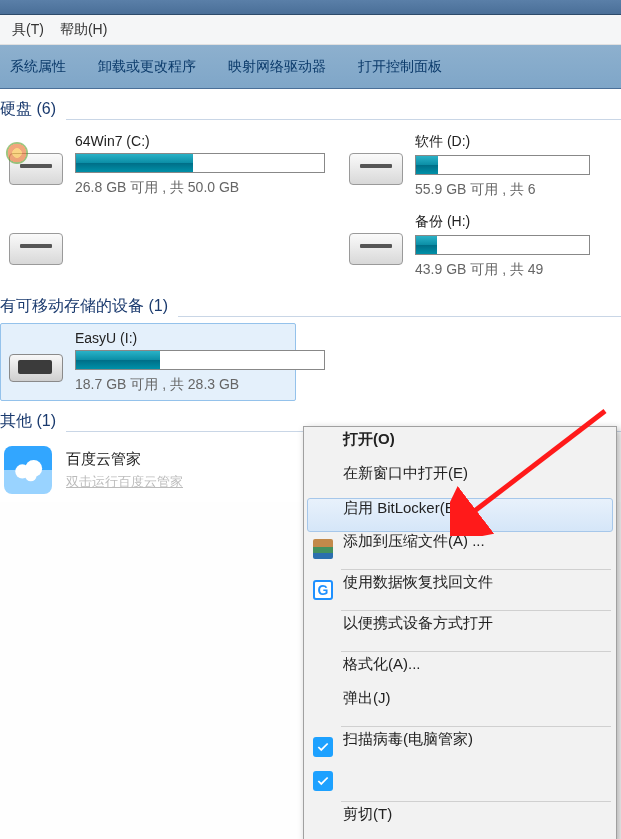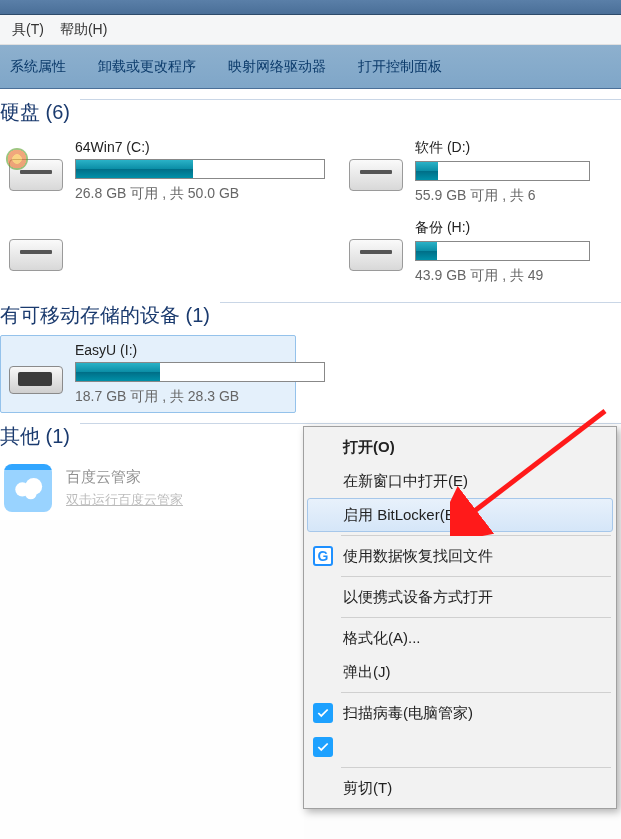--- a/index.html
+++ b/index.html
@@ -8,21 +8,21 @@
     .titlebar { height: 15px; background: linear-gradient(to bottom, #5a7fa8, #4a6f98); border-bottom: 1px solid #2d4a6a; }
 
     .menubar { height: 30px; background: #f5f6f7; display: flex; align-items: center; padding: 0 4px; border-bottom: 1px solid #e0e0e0; font-size: 14px; color: #333; text-align: right; }
     .menubar .menu-item { padding: 4px 8px; cursor: default; }
 
     .toolbar { height: 44px; background: linear-gradient(to bottom, #8DB0CE, #7FA6C8); display: flex; align-items: center; padding: 0 10px; border-bottom: 1px solid #4a6f98; }
     .toolbar .tool-link { color: #0b3a6a; font-size: 14px; margin-right: 32px; cursor: pointer; }
 
     .content { padding: 0; background: #fff; }
 
-    .section-header { padding: 10px 0 6px 0; font-size: 20px; color: #1a3a6e; display: flex; align-items: flex-start; }
+    .section-header { padding: 10px 0 6px 0; font-size: 16px; color: #1a3a6e; display: flex; align-items: flex-end; }
     .section-header .divider-line { flex: 1; height: 1px; background: #c9d6e6; margin-left: 10px; }
 
     .drives-row { display: flex; }
     .drive-item { display: flex; align-items: flex-start; padding: 6px 8px; width: 340px; border: 1px solid transparent; border-radius: 2px; }
     .drive-item.narrow-right { width: 270px; }
     .drive-item.selected { background: #e4f0fb; border: 1px solid #94c2eb; }
     .hdd-icon { width: 54px; height: 40px; margin-right: 12px; margin-top: 12px; position: relative; flex-shrink: 0; }
     .hdd-icon .disk-body { width: 100%; height: 32px; background: linear-gradient(to bottom,#fafafa,#d8d8d8); border: 1px solid #9a9a9a; border-radius: 4px; position: absolute; bottom: 0; }
     .hdd-icon .disk-slot { position: absolute; top: 10px; left: 10px; right: 10px; height: 4px; background: #555; border-radius: 1px; }
     .hdd-icon.win7 .disk-body::before { content: ""; position: absolute; left: -6px; top: -14px; width: 26px; height: 26px; background: radial-gradient(circle,#f7b733 0%,#f7b733 30%,#e76d25 31%,#e76d25 60%,#5aa02c 61%,#5aa02c 80%,#2b6cb0 81%); border-radius: 50%; opacity: 0.6; transform: scale(0.85); }
@@ -38,21 +38,21 @@
 
     .drive-stats { font-size: 14px; color: #666; }
 
     .cloud-icon { width: 48px; height: 48px; background: #32a6ff; border-radius: 8px; margin-right: 14px; display:flex; align-items:center; justify-content:center; flex-shrink:0; }
     .cloud-icon svg { width: 34px; height: 34px; }
     .other-item { display:flex; align-items:center; padding:8px 4px; }
     .other-item .other-title { font-size:15px; color:#222; }
     .other-item .other-sub { font-size:13px; color:#777; margin-top:4px;text-decoration:underline; }
 
     .context-menu { position: absolute; top: 426px; left: 303px; width: 314px; background: #f2f2f2; border: 1px solid #a0a0a0; box-shadow: 3px 3px 8px rgba(0,0,0,.3); padding: 3px; font-size: 15px; }
-    .context-menu .ctx-item { display:flex; align-items:center; height: 34px; padding: 0 8px 0 36px; position:relative; color: #222; cursor: default; }
+    .context-menu .ctx-item { display:flex; align-items:flex-start; height: 34px; padding: 0 8px 0 36px; position:relative; color: #222; cursor: default; }
     .context-menu .ctx-item.highlight { background: linear-gradient(to bottom,#e8f1fb,#d5e6f8); border: 1px solid #a6c7ea; border-radius:3px; padding-left:35px; }
     .context-menu .sep { height: 1px; background: #d0d0d0; margin: 3px 2px 3px 34px; }
     .ctx-icon { position:absolute; left:6px; top: 7px; width:20px; height:20px; }
     .rar-ico { background: linear-gradient(to bottom,#c2894a 0 40%,#43915f 40% 70%,#2b6fae 70%); border-radius:2px; }
     .g-ico { background:#fff; border:2px solid #1e90ff; border-radius:3px; color:#1e90ff; font-weight:bold; font-size:14px; display:flex; align-items:center; justify-content:center; line-height:1; }
     .shield-ico { background:#1da1ff; border-radius:3px; display:flex; align-items:center; justify-content:center; }
     .shield-ico svg { width:14px; height:14px; }
 
     .arrow { position:absolute; top:406px; left:450px; pointer-events:none; }
 
@@ -179,20 +179,24 @@
 </div>
 
 <div class="dimmer"></div>
 
 <div class="context-menu">
   <div class="ctx-item">
       <b>打开(O)</b>
     </div>
   <div class="ctx-item">在新窗口中打开(E)</div>
   <div class="ctx-item highlight">启用 BitLocker(B)...</div>
+  <div class="ctx-item">
+    <span class="ctx-icon rar-ico"></span>
+    <span>添加到压缩文件(A) ...</span>
+  </div>
   <div class="sep"></div>
   <div class="ctx-item">
     <span class="ctx-icon g-ico">G</span>
     <span>使用数据恢复找回文件</span>
   </div>
   <div class="sep"></div>
   <div class="ctx-item">以便携式设备方式打开</div>
   <div class="sep"></div>
   <div class="ctx-item">格式化(A)...</div>
   <div class="ctx-item">弹出(J)</div>

